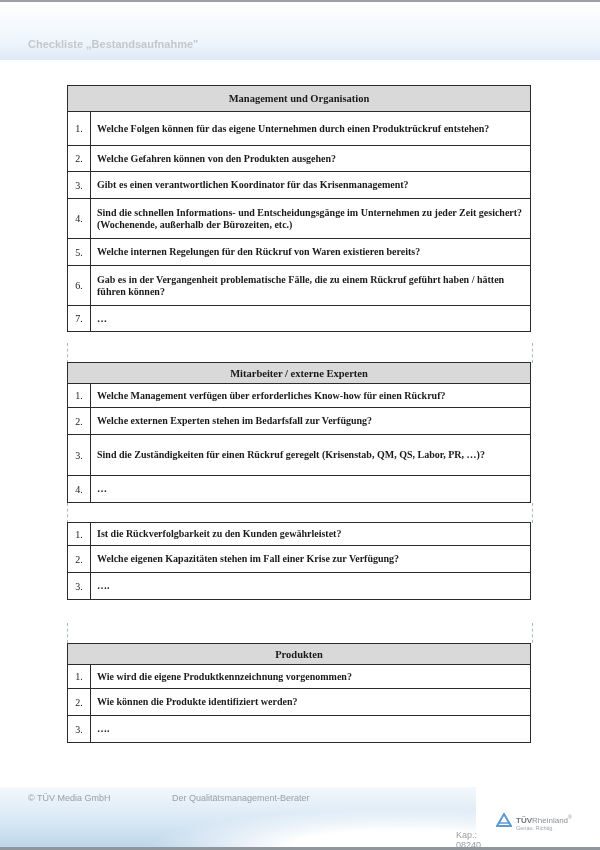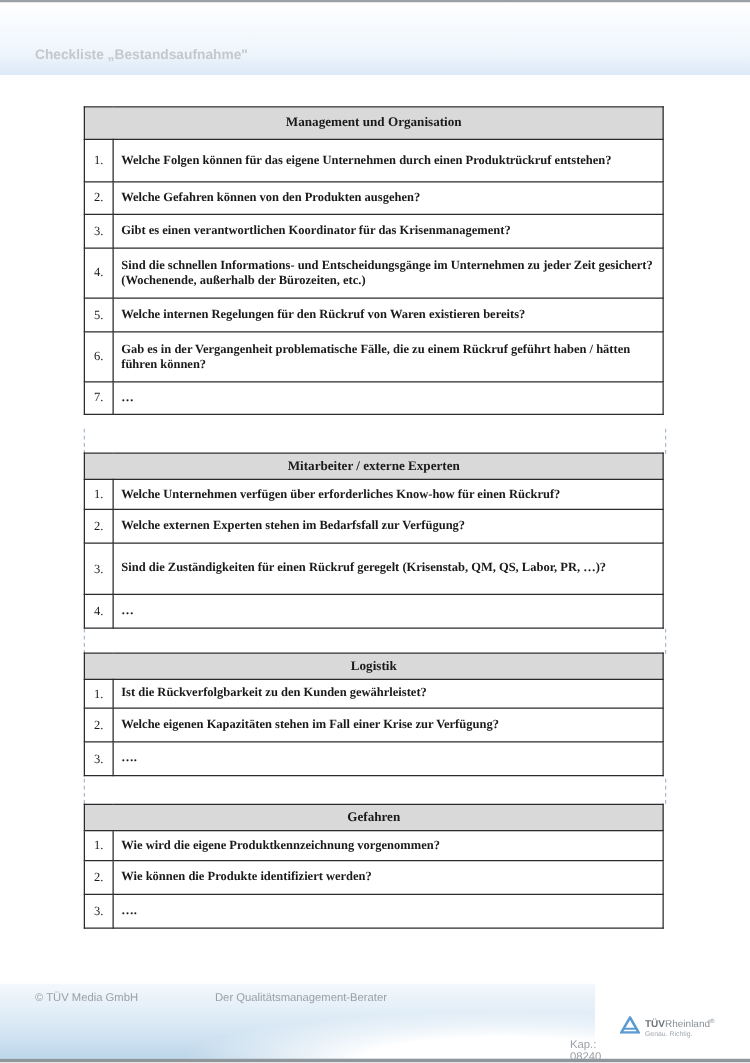--- a/index.html
+++ b/index.html
@@ -76,21 +76,21 @@
 <div class="gap" style="top:343px; height:20px;"></div>
 
 <div class="section" style="top:362px;border-radius:25px;">
   <table>
     <tbody>
         <tr>
           <th colspan="2" style="height:20px">Mitarbeiter / externe Experten</th>
         </tr>
     <tr style="height:24px">
           <td class="num">1.</td>
-          <td class="txt">Welche Unternehmen verfügen über erforderliches Know-how für einen Rückruf?</td>
+          <td class="txt">Welche Management verfügen über erforderliches Know-how für einen Rückruf?</td>
         </tr>
     <tr style="height:27px">
           <td class="num">2.</td>
           <td class="txt">Welche externen Experten stehen im Bedarfsfall zur Verfügung?</td>
         </tr>
     <tr style="height:41px">
           <td class="num">3.</td>
           <td class="txt">Sind die Zuständigkeiten für einen Rückruf geregelt (Krisenstab, QM, QS, Labor, PR, …)?</td>
         </tr>
     <tr style="height:27px">
@@ -99,23 +99,20 @@
         </tr>
   </tbody>
     </table>
 </div>
 
 <div class="gap" style="top:503px; height:20px;"></div>
 
 <div class="section" style="top:522px;">
   <table>
     <tbody>
-        <tr>
-          <th colspan="2" style="height:20px">Logistik</th>
-        </tr>
     <tr style="height:23px">
           <td class="num">1.</td>
           <td class="txt">Ist die Rückverfolgbarkeit zu den Kunden gewährleistet?</td>
         </tr>
     <tr style="height:27px">
           <td class="num">2.</td>
           <td class="txt">Welche eigenen Kapazitäten stehen im Fall einer Krise zur Verfügung?</td>
         </tr>
     <tr style="height:27px">
           <td class="num">3.</td>
@@ -124,21 +121,21 @@
   </tbody>
     </table>
 </div>
 
 <div class="gap" style="top:623px; height:20px;"></div>
 
 <div class="section" style="top:643px;">
   <table>
     <tbody>
         <tr>
-          <th colspan="2" style="height:20px">Gefahren</th>
+          <th colspan="2" style="height:20px">Produkten</th>
         </tr>
     <tr style="height:24px">
           <td class="num">1.</td>
           <td class="txt">Wie wird die eigene Produktkennzeichnung vorgenommen?</td>
         </tr>
     <tr style="height:27px">
           <td class="num">2.</td>
           <td class="txt">Wie können die Produkte identifiziert werden?</td>
         </tr>
     <tr style="height:27px">

